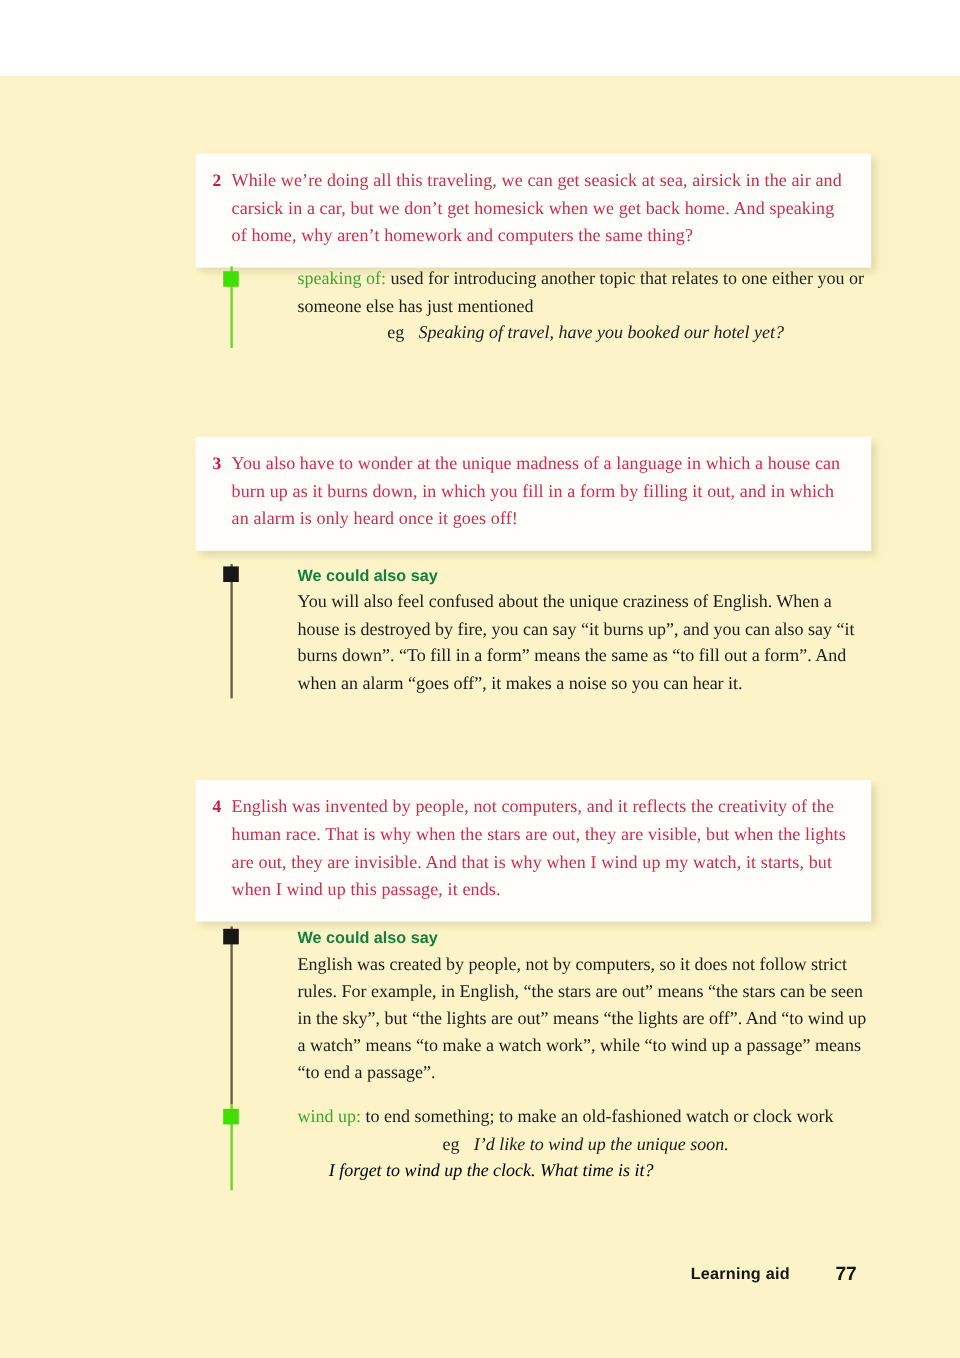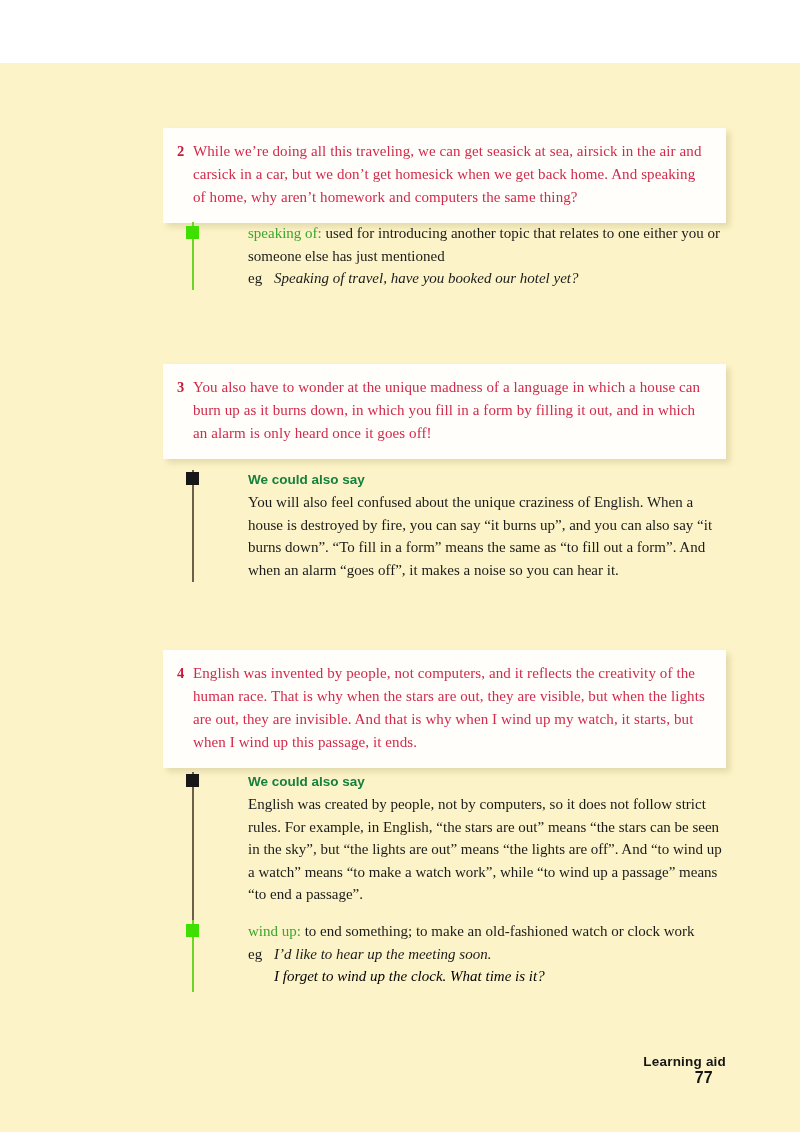--- a/index.html
+++ b/index.html
@@ -109,20 +109,21 @@
     color: #1b1b1b;
   }
   .term-green {
     color: #3aa62c;
   }
   .eg-row {
     display: flex;
     font-size: 15px;
     line-height: 22.5px;
     color: #1b1b1b;
+    justify-content: center;
   }
   .eg-label {
     flex: 0 0 26px;
     font-style: normal;
   }
   .eg-text {
     font-style: italic;
   }
   .eg-indent {
     padding-left: 26px;
@@ -135,25 +136,24 @@
   
   .footer {
     position: absolute;
     left: 0;
     top: 1054px;
     width: 800px;
     font-family: "Liberation Sans", sans-serif;
   }
   .footer-inner {
     position: absolute;
-    right: 74px;
+    right: 86px;
     top: 0;
     display: flex;
-    align-items: center;
-    flex-direction: column;
+    align-items: flex-start;
   }
   .footer-label {
     font-size: 13.5px;
     font-weight: bold;
     color: #151515;
     letter-spacing: 0.2px;
   }
   .footer-page {
     font-size: 16px;
     font-weight: bold;
@@ -220,21 +220,21 @@
       </div>
     </div>
 
     <div class="annot" style="top:920px;">
       <div class="annot-rail rail-green" style="height:72px;"></div>
       <div class="marker marker-green" style="top:4px;"></div>
       <div class="annot-body">
         <div class="para"><span class="term-green">wind up:</span><span> to end something; to make an old-fashioned watch or clock work</span></div>
         <div class="eg-row">
           <span class="eg-label">eg</span>
-          <span class="eg-text">I’d like to hear up the meeting soon.</span>
+          <span class="eg-text">I’d like to wind up the unique soon.</span>
         </div>
         <div class="eg-indent">I forget to wind up the clock. What time is it?</div>
       </div>
     </div>
 
     <div class="footer">
       <div class="footer-inner">
         <span class="footer-label">Learning aid</span>
         <span class="footer-page">77</span>
       </div>

